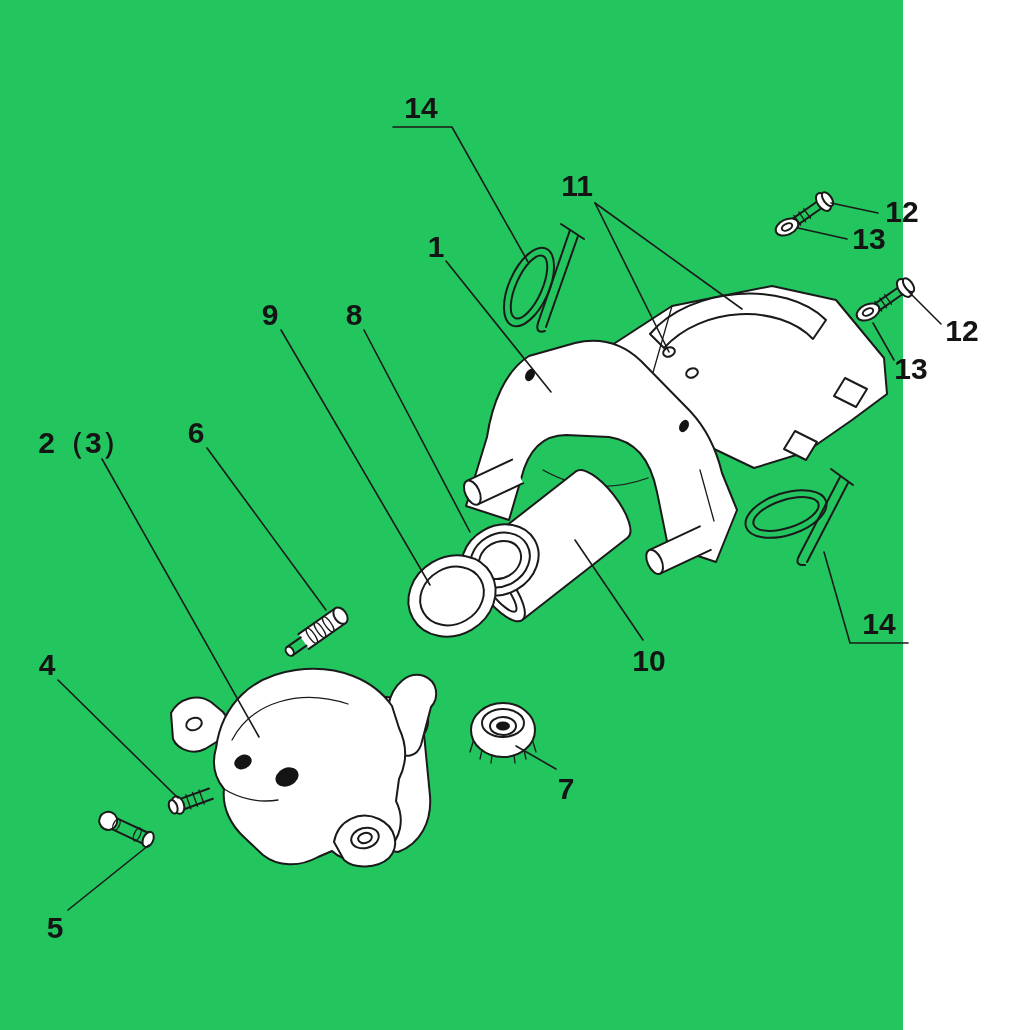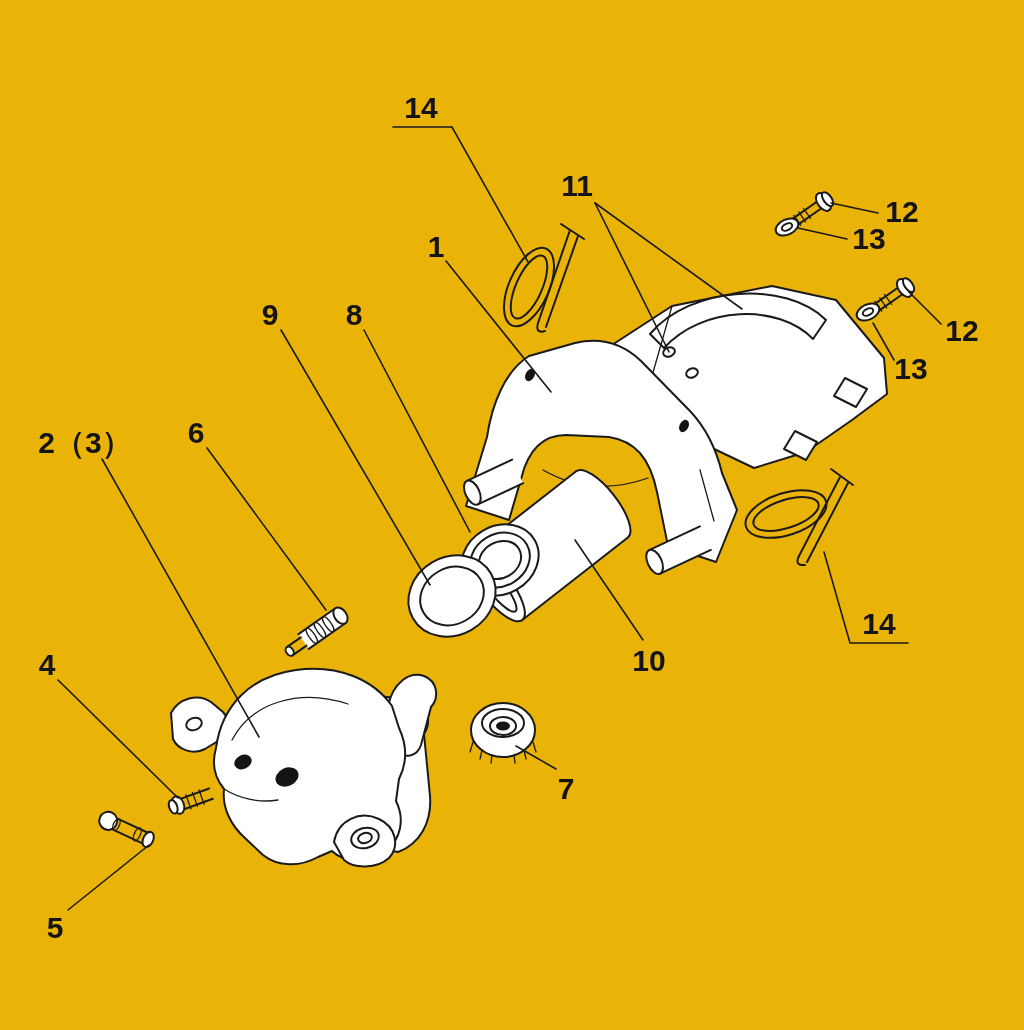--- a/index.html
+++ b/index.html
@@ -6,23 +6,23 @@
     margin: 0;
     padding: 0;
     width: 1024px;
     height: 1030px;
     background: #ffffff;
     overflow: hidden;
     font-family: "Liberation Sans", sans-serif;
   }
   .canvas {
     position: relative;
-    width: 1024px;
+    width: 903px;
     height: 1030px;
-    background: #eab308;
+    background: #22c55e;
   }
   svg { display: block; }
   .part {
     fill: #ffffff;
     stroke: #1a1a1a;
     stroke-width: 2;
     stroke-linejoin: round;
     stroke-linecap: round;
   }
   .partline {

